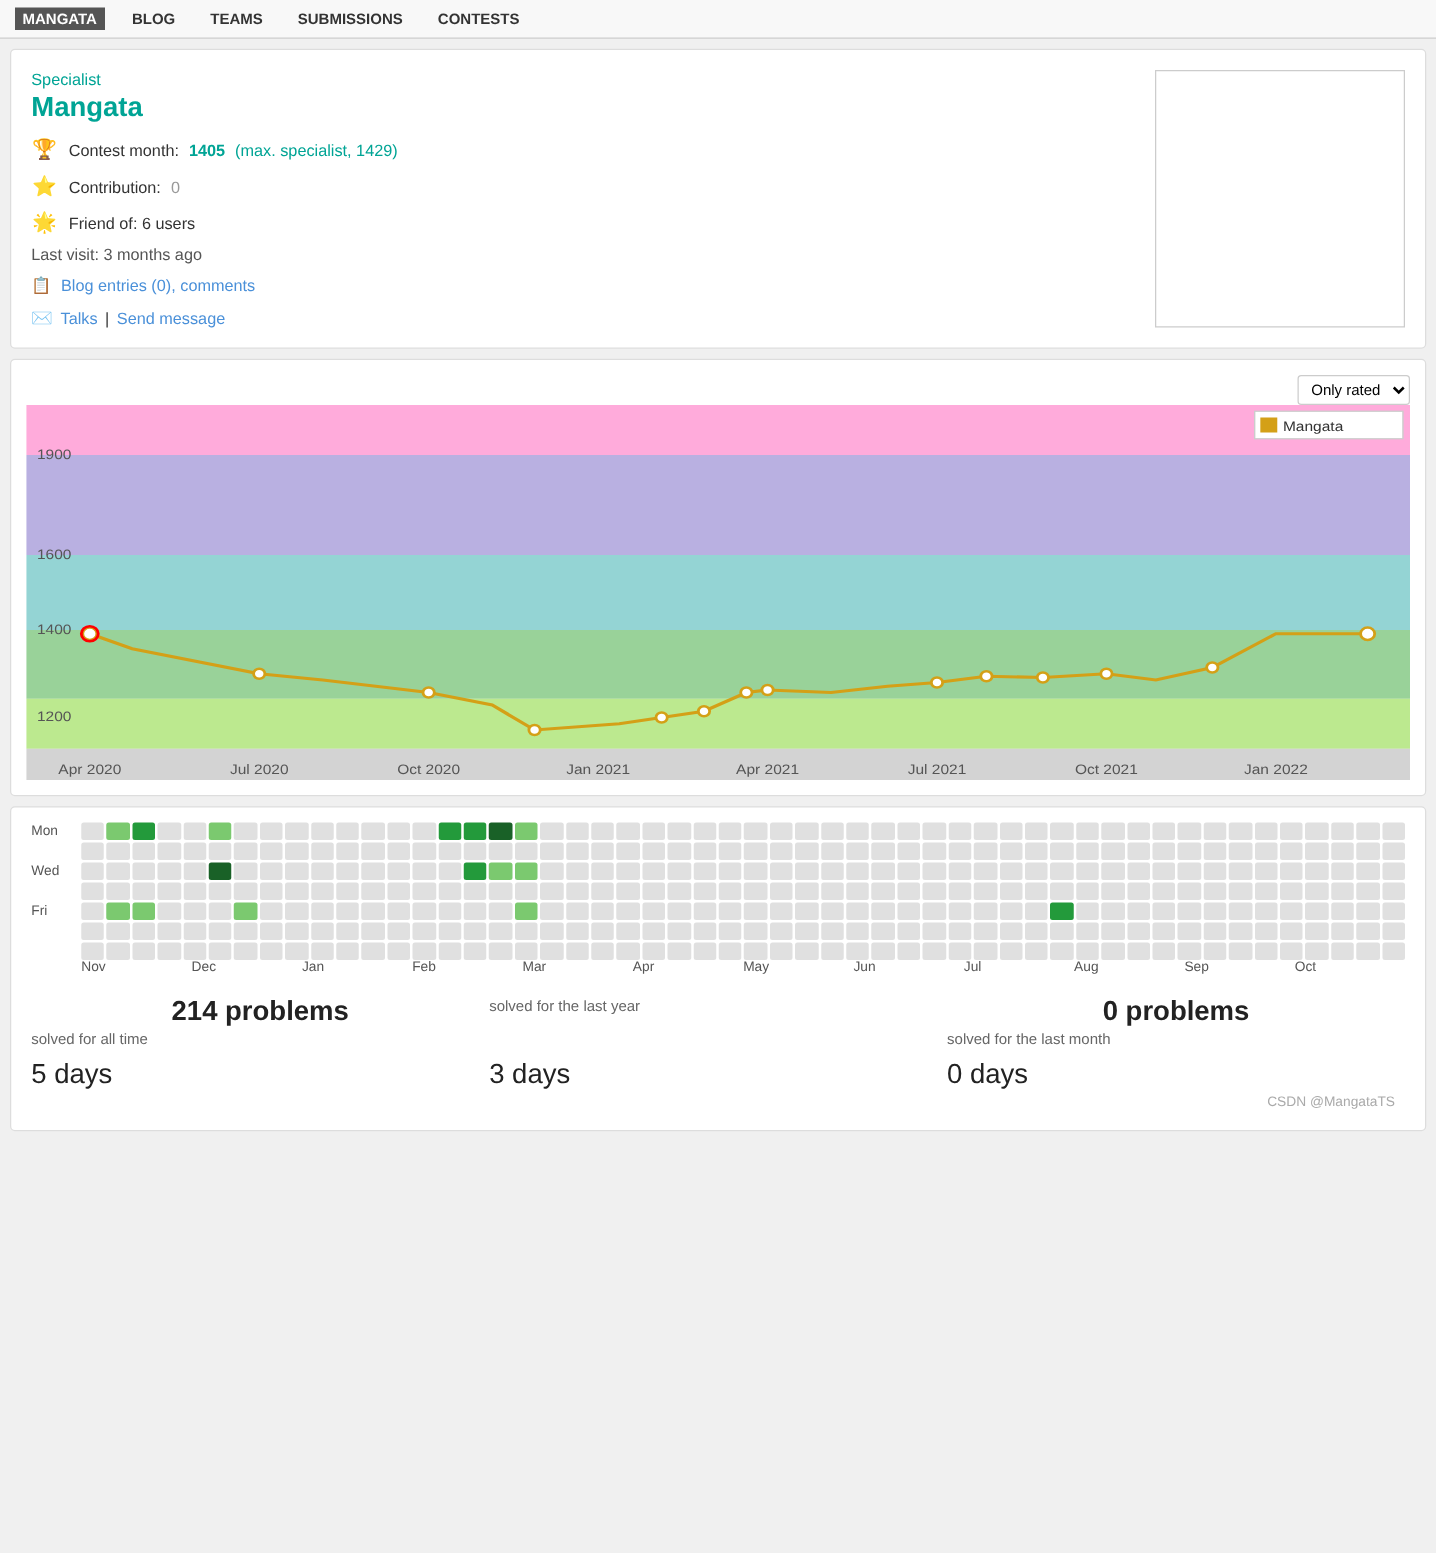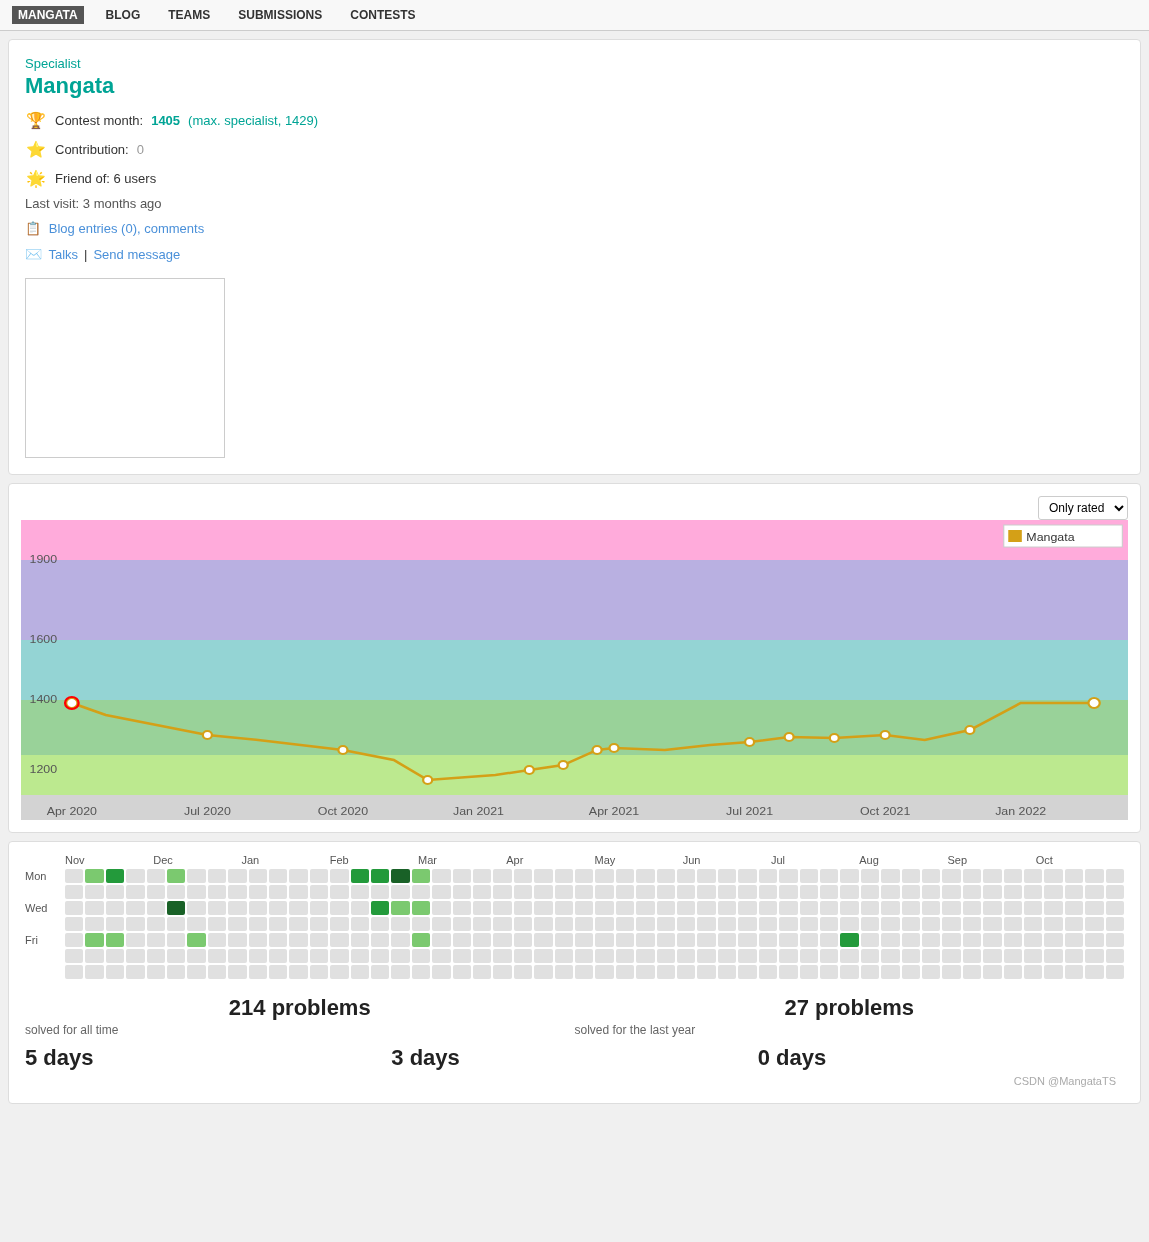--- a/index.html
+++ b/index.html
@@ -33,21 +33,20 @@
       border: 1px solid #ddd;
       border-radius: 4px;
       margin: 8px;
       padding: 16px;
     }
 
     
     .profile-wrapper {
       display: flex;
       gap: 16px;
-      flex-direction: column;
     }
     .profile-info { flex: 1; }
     .profile-avatar-box {
       width: 200px;
       min-height: 180px;
       border: 1px solid #ccc;
       flex-shrink: 0;
     }
     .specialist-label { color: #00a495; font-size: 13px; margin-bottom: 2px; }
     .username { color: #00a495; font-size: 22px; font-weight: bold; margin-bottom: 10px; }
@@ -114,21 +113,21 @@
 
     
     .stats-row {
       display: flex;
       margin-top: 16px;
       gap: 0;
     }
     .stat-item { flex: 1; }
     .stat-number { font-size: 22px; font-weight: bold; color: #222; text-align: center; }
     .stat-label { font-size: 12px; color: #666; margin-top: 2px; }
-    .stat-number-days { font-size: 22px; font-weight: bold; color: #222; }
+    .stat-number-days { font-size: 22px; font-weight: normal; color: #222; }
 
     
     .watermark {
       text-align: right;
       font-size: 11px;
       color: #aaa;
       padding: 4px 8px;
     }
   </style>
 </head>
@@ -265,423 +264,426 @@
       <text x="525" y="295" font-size="11" fill="#555" text-anchor="middle">Apr 2021</text>
       <text x="645" y="295" font-size="11" fill="#555" text-anchor="middle">Jul 2021</text>
       <text x="765" y="295" font-size="11" fill="#555" text-anchor="middle">Oct 2021</text>
       <text x="885" y="295" font-size="11" fill="#555" text-anchor="middle">Jan 2022</text>
     </svg>
   </div>
 </div>
 
 <div class="panel heatmap-panel">
 
+  <div style="display:flex;">
+
+    <div style="width:40px;display:flex;flex-direction:column;gap:2px;">
+      <div style="height:14px;font-size:11px;color:#555;line-height:14px;">Mon</div>
+      <div style="height:14px;font-size:11px;color:#555;line-height:14px;"></div>
+      <div style="height:14px;font-size:11px;color:#555;line-height:14px;">Wed</div>
+      <div style="height:14px;font-size:11px;color:#555;line-height:14px;"></div>
+      <div style="height:14px;font-size:11px;color:#555;line-height:14px;">Fri</div>
+      <div style="height:14px;font-size:11px;color:#555;line-height:14px;"></div>
+      <div style="height:14px;font-size:11px;color:#555;line-height:14px;"></div>
+    </div>
+
+    <div id="heatmap-cells" style="flex:1;display:grid;grid-template-rows:repeat(7,14px);grid-auto-flow:column;gap:2px;">
+    <div class="heat-cell heat-0"></div>
+        <div class="heat-cell heat-0"></div>
+        <div class="heat-cell heat-0"></div>
+        <div class="heat-cell heat-0"></div>
+        <div class="heat-cell heat-0"></div>
+        <div class="heat-cell heat-0"></div>
+        <div class="heat-cell heat-0"></div>
+        <div class="heat-cell heat-1"></div>
+        <div class="heat-cell heat-0"></div>
+        <div class="heat-cell heat-0"></div>
+        <div class="heat-cell heat-0"></div>
+        <div class="heat-cell heat-1"></div>
+        <div class="heat-cell heat-0"></div>
+        <div class="heat-cell heat-0"></div>
+        <div class="heat-cell heat-2"></div>
+        <div class="heat-cell heat-0"></div>
+        <div class="heat-cell heat-0"></div>
+        <div class="heat-cell heat-0"></div>
+        <div class="heat-cell heat-1"></div>
+        <div class="heat-cell heat-0"></div>
+        <div class="heat-cell heat-0"></div>
+        <div class="heat-cell heat-0"></div>
+        <div class="heat-cell heat-0"></div>
+        <div class="heat-cell heat-0"></div>
+        <div class="heat-cell heat-0"></div>
+        <div class="heat-cell heat-0"></div>
+        <div class="heat-cell heat-0"></div>
+        <div class="heat-cell heat-0"></div>
+        <div class="heat-cell heat-0"></div>
+        <div class="heat-cell heat-0"></div>
+        <div class="heat-cell heat-0"></div>
+        <div class="heat-cell heat-0"></div>
+        <div class="heat-cell heat-0"></div>
+        <div class="heat-cell heat-0"></div>
+        <div class="heat-cell heat-0"></div>
+        <div class="heat-cell heat-1"></div>
+        <div class="heat-cell heat-0"></div>
+        <div class="heat-cell heat-3"></div>
+        <div class="heat-cell heat-0"></div>
+        <div class="heat-cell heat-0"></div>
+        <div class="heat-cell heat-0"></div>
+        <div class="heat-cell heat-0"></div>
+        <div class="heat-cell heat-0"></div>
+        <div class="heat-cell heat-0"></div>
+        <div class="heat-cell heat-0"></div>
+        <div class="heat-cell heat-0"></div>
+        <div class="heat-cell heat-1"></div>
+        <div class="heat-cell heat-0"></div>
+        <div class="heat-cell heat-0"></div>
+        <div class="heat-cell heat-0"></div>
+        <div class="heat-cell heat-0"></div>
+        <div class="heat-cell heat-0"></div>
+        <div class="heat-cell heat-0"></div>
+        <div class="heat-cell heat-0"></div>
+        <div class="heat-cell heat-0"></div>
+        <div class="heat-cell heat-0"></div>
+        <div class="heat-cell heat-0"></div>
+        <div class="heat-cell heat-0"></div>
+        <div class="heat-cell heat-0"></div>
+        <div class="heat-cell heat-0"></div>
+        <div class="heat-cell heat-0"></div>
+        <div class="heat-cell heat-0"></div>
+        <div class="heat-cell heat-0"></div>
+        <div class="heat-cell heat-0"></div>
+        <div class="heat-cell heat-0"></div>
+        <div class="heat-cell heat-0"></div>
+        <div class="heat-cell heat-0"></div>
+        <div class="heat-cell heat-0"></div>
+        <div class="heat-cell heat-0"></div>
+        <div class="heat-cell heat-0"></div>
+        <div class="heat-cell heat-0"></div>
+        <div class="heat-cell heat-0"></div>
+        <div class="heat-cell heat-0"></div>
+        <div class="heat-cell heat-0"></div>
+        <div class="heat-cell heat-0"></div>
+        <div class="heat-cell heat-0"></div>
+        <div class="heat-cell heat-0"></div>
+        <div class="heat-cell heat-0"></div>
+        <div class="heat-cell heat-0"></div>
+        <div class="heat-cell heat-0"></div>
+        <div class="heat-cell heat-0"></div>
+        <div class="heat-cell heat-0"></div>
+        <div class="heat-cell heat-0"></div>
+        <div class="heat-cell heat-0"></div>
+        <div class="heat-cell heat-0"></div>
+        <div class="heat-cell heat-0"></div>
+        <div class="heat-cell heat-0"></div>
+        <div class="heat-cell heat-0"></div>
+        <div class="heat-cell heat-0"></div>
+        <div class="heat-cell heat-0"></div>
+        <div class="heat-cell heat-0"></div>
+        <div class="heat-cell heat-0"></div>
+        <div class="heat-cell heat-0"></div>
+        <div class="heat-cell heat-0"></div>
+        <div class="heat-cell heat-0"></div>
+        <div class="heat-cell heat-0"></div>
+        <div class="heat-cell heat-0"></div>
+        <div class="heat-cell heat-0"></div>
+        <div class="heat-cell heat-2"></div>
+        <div class="heat-cell heat-0"></div>
+        <div class="heat-cell heat-0"></div>
+        <div class="heat-cell heat-0"></div>
+        <div class="heat-cell heat-0"></div>
+        <div class="heat-cell heat-0"></div>
+        <div class="heat-cell heat-0"></div>
+        <div class="heat-cell heat-2"></div>
+        <div class="heat-cell heat-0"></div>
+        <div class="heat-cell heat-2"></div>
+        <div class="heat-cell heat-0"></div>
+        <div class="heat-cell heat-0"></div>
+        <div class="heat-cell heat-0"></div>
+        <div class="heat-cell heat-0"></div>
+        <div class="heat-cell heat-3"></div>
+        <div class="heat-cell heat-0"></div>
+        <div class="heat-cell heat-1"></div>
+        <div class="heat-cell heat-0"></div>
+        <div class="heat-cell heat-0"></div>
+        <div class="heat-cell heat-0"></div>
+        <div class="heat-cell heat-0"></div>
+        <div class="heat-cell heat-1"></div>
+        <div class="heat-cell heat-0"></div>
+        <div class="heat-cell heat-1"></div>
+        <div class="heat-cell heat-0"></div>
+        <div class="heat-cell heat-1"></div>
+        <div class="heat-cell heat-0"></div>
+        <div class="heat-cell heat-0"></div>
+        <div class="heat-cell heat-0"></div>
+        <div class="heat-cell heat-0"></div>
+        <div class="heat-cell heat-0"></div>
+        <div class="heat-cell heat-0"></div>
+        <div class="heat-cell heat-0"></div>
+        <div class="heat-cell heat-0"></div>
+        <div class="heat-cell heat-0"></div>
+        <div class="heat-cell heat-0"></div>
+        <div class="heat-cell heat-0"></div>
+        <div class="heat-cell heat-0"></div>
+        <div class="heat-cell heat-0"></div>
+        <div class="heat-cell heat-0"></div>
+        <div class="heat-cell heat-0"></div>
+        <div class="heat-cell heat-0"></div>
+        <div class="heat-cell heat-0"></div>
+        <div class="heat-cell heat-0"></div>
+        <div class="heat-cell heat-0"></div>
+        <div class="heat-cell heat-0"></div>
+        <div class="heat-cell heat-0"></div>
+        <div class="heat-cell heat-0"></div>
+        <div class="heat-cell heat-0"></div>
+        <div class="heat-cell heat-0"></div>
+        <div class="heat-cell heat-0"></div>
+        <div class="heat-cell heat-0"></div>
+        <div class="heat-cell heat-0"></div>
+        <div class="heat-cell heat-0"></div>
+        <div class="heat-cell heat-0"></div>
+        <div class="heat-cell heat-0"></div>
+        <div class="heat-cell heat-0"></div>
+        <div class="heat-cell heat-0"></div>
+        <div class="heat-cell heat-0"></div>
+        <div class="heat-cell heat-0"></div>
+        <div class="heat-cell heat-0"></div>
+        <div class="heat-cell heat-0"></div>
+        <div class="heat-cell heat-0"></div>
+        <div class="heat-cell heat-0"></div>
+        <div class="heat-cell heat-0"></div>
+        <div class="heat-cell heat-0"></div>
+        <div class="heat-cell heat-0"></div>
+        <div class="heat-cell heat-0"></div>
+        <div class="heat-cell heat-0"></div>
+        <div class="heat-cell heat-0"></div>
+        <div class="heat-cell heat-0"></div>
+        <div class="heat-cell heat-0"></div>
+        <div class="heat-cell heat-0"></div>
+        <div class="heat-cell heat-0"></div>
+        <div class="heat-cell heat-0"></div>
+        <div class="heat-cell heat-0"></div>
+        <div class="heat-cell heat-0"></div>
+        <div class="heat-cell heat-0"></div>
+        <div class="heat-cell heat-0"></div>
+        <div class="heat-cell heat-0"></div>
+        <div class="heat-cell heat-0"></div>
+        <div class="heat-cell heat-0"></div>
+        <div class="heat-cell heat-0"></div>
+        <div class="heat-cell heat-0"></div>
+        <div class="heat-cell heat-0"></div>
+        <div class="heat-cell heat-0"></div>
+        <div class="heat-cell heat-0"></div>
+        <div class="heat-cell heat-0"></div>
+        <div class="heat-cell heat-0"></div>
+        <div class="heat-cell heat-0"></div>
+        <div class="heat-cell heat-0"></div>
+        <div class="heat-cell heat-0"></div>
+        <div class="heat-cell heat-0"></div>
+        <div class="heat-cell heat-0"></div>
+        <div class="heat-cell heat-0"></div>
+        <div class="heat-cell heat-0"></div>
+        <div class="heat-cell heat-0"></div>
+        <div class="heat-cell heat-0"></div>
+        <div class="heat-cell heat-0"></div>
+        <div class="heat-cell heat-0"></div>
+        <div class="heat-cell heat-0"></div>
+        <div class="heat-cell heat-0"></div>
+        <div class="heat-cell heat-0"></div>
+        <div class="heat-cell heat-0"></div>
+        <div class="heat-cell heat-0"></div>
+        <div class="heat-cell heat-0"></div>
+        <div class="heat-cell heat-0"></div>
+        <div class="heat-cell heat-0"></div>
+        <div class="heat-cell heat-0"></div>
+        <div class="heat-cell heat-0"></div>
+        <div class="heat-cell heat-0"></div>
+        <div class="heat-cell heat-0"></div>
+        <div class="heat-cell heat-0"></div>
+        <div class="heat-cell heat-0"></div>
+        <div class="heat-cell heat-0"></div>
+        <div class="heat-cell heat-0"></div>
+        <div class="heat-cell heat-0"></div>
+        <div class="heat-cell heat-0"></div>
+        <div class="heat-cell heat-0"></div>
+        <div class="heat-cell heat-0"></div>
+        <div class="heat-cell heat-0"></div>
+        <div class="heat-cell heat-0"></div>
+        <div class="heat-cell heat-0"></div>
+        <div class="heat-cell heat-0"></div>
+        <div class="heat-cell heat-0"></div>
+        <div class="heat-cell heat-0"></div>
+        <div class="heat-cell heat-0"></div>
+        <div class="heat-cell heat-0"></div>
+        <div class="heat-cell heat-0"></div>
+        <div class="heat-cell heat-0"></div>
+        <div class="heat-cell heat-0"></div>
+        <div class="heat-cell heat-0"></div>
+        <div class="heat-cell heat-0"></div>
+        <div class="heat-cell heat-0"></div>
+        <div class="heat-cell heat-0"></div>
+        <div class="heat-cell heat-0"></div>
+        <div class="heat-cell heat-0"></div>
+        <div class="heat-cell heat-0"></div>
+        <div class="heat-cell heat-0"></div>
+        <div class="heat-cell heat-0"></div>
+        <div class="heat-cell heat-0"></div>
+        <div class="heat-cell heat-0"></div>
+        <div class="heat-cell heat-0"></div>
+        <div class="heat-cell heat-0"></div>
+        <div class="heat-cell heat-0"></div>
+        <div class="heat-cell heat-0"></div>
+        <div class="heat-cell heat-0"></div>
+        <div class="heat-cell heat-0"></div>
+        <div class="heat-cell heat-0"></div>
+        <div class="heat-cell heat-0"></div>
+        <div class="heat-cell heat-0"></div>
+        <div class="heat-cell heat-0"></div>
+        <div class="heat-cell heat-0"></div>
+        <div class="heat-cell heat-0"></div>
+        <div class="heat-cell heat-0"></div>
+        <div class="heat-cell heat-0"></div>
+        <div class="heat-cell heat-0"></div>
+        <div class="heat-cell heat-0"></div>
+        <div class="heat-cell heat-0"></div>
+        <div class="heat-cell heat-0"></div>
+        <div class="heat-cell heat-0"></div>
+        <div class="heat-cell heat-0"></div>
+        <div class="heat-cell heat-0"></div>
+        <div class="heat-cell heat-0"></div>
+        <div class="heat-cell heat-0"></div>
+        <div class="heat-cell heat-0"></div>
+        <div class="heat-cell heat-0"></div>
+        <div class="heat-cell heat-0"></div>
+        <div class="heat-cell heat-0"></div>
+        <div class="heat-cell heat-0"></div>
+        <div class="heat-cell heat-0"></div>
+        <div class="heat-cell heat-0"></div>
+        <div class="heat-cell heat-2"></div>
+        <div class="heat-cell heat-0"></div>
+        <div class="heat-cell heat-0"></div>
+        <div class="heat-cell heat-0"></div>
+        <div class="heat-cell heat-0"></div>
+        <div class="heat-cell heat-0"></div>
+        <div class="heat-cell heat-0"></div>
+        <div class="heat-cell heat-0"></div>
+        <div class="heat-cell heat-0"></div>
+        <div class="heat-cell heat-0"></div>
+        <div class="heat-cell heat-0"></div>
+        <div class="heat-cell heat-0"></div>
+        <div class="heat-cell heat-0"></div>
+        <div class="heat-cell heat-0"></div>
+        <div class="heat-cell heat-0"></div>
+        <div class="heat-cell heat-0"></div>
+        <div class="heat-cell heat-0"></div>
+        <div class="heat-cell heat-0"></div>
+        <div class="heat-cell heat-0"></div>
+        <div class="heat-cell heat-0"></div>
+        <div class="heat-cell heat-0"></div>
+        <div class="heat-cell heat-0"></div>
+        <div class="heat-cell heat-0"></div>
+        <div class="heat-cell heat-0"></div>
+        <div class="heat-cell heat-0"></div>
+        <div class="heat-cell heat-0"></div>
+        <div class="heat-cell heat-0"></div>
+        <div class="heat-cell heat-0"></div>
+        <div class="heat-cell heat-0"></div>
+        <div class="heat-cell heat-0"></div>
+        <div class="heat-cell heat-0"></div>
+        <div class="heat-cell heat-0"></div>
+        <div class="heat-cell heat-0"></div>
+        <div class="heat-cell heat-0"></div>
+        <div class="heat-cell heat-0"></div>
+        <div class="heat-cell heat-0"></div>
+        <div class="heat-cell heat-0"></div>
+        <div class="heat-cell heat-0"></div>
+        <div class="heat-cell heat-0"></div>
+        <div class="heat-cell heat-0"></div>
+        <div class="heat-cell heat-0"></div>
+        <div class="heat-cell heat-0"></div>
+        <div class="heat-cell heat-0"></div>
+        <div class="heat-cell heat-0"></div>
+        <div class="heat-cell heat-0"></div>
+        <div class="heat-cell heat-0"></div>
+        <div class="heat-cell heat-0"></div>
+        <div class="heat-cell heat-0"></div>
+        <div class="heat-cell heat-0"></div>
+        <div class="heat-cell heat-0"></div>
+        <div class="heat-cell heat-0"></div>
+        <div class="heat-cell heat-0"></div>
+        <div class="heat-cell heat-0"></div>
+        <div class="heat-cell heat-0"></div>
+        <div class="heat-cell heat-0"></div>
+        <div class="heat-cell heat-0"></div>
+        <div class="heat-cell heat-0"></div>
+        <div class="heat-cell heat-0"></div>
+        <div class="heat-cell heat-0"></div>
+        <div class="heat-cell heat-0"></div>
+        <div class="heat-cell heat-0"></div>
+        <div class="heat-cell heat-0"></div>
+        <div class="heat-cell heat-0"></div>
+        <div class="heat-cell heat-0"></div>
+        <div class="heat-cell heat-0"></div>
+        <div class="heat-cell heat-0"></div>
+        <div class="heat-cell heat-0"></div>
+        <div class="heat-cell heat-0"></div>
+        <div class="heat-cell heat-0"></div>
+        <div class="heat-cell heat-0"></div>
+        <div class="heat-cell heat-0"></div>
+        <div class="heat-cell heat-0"></div>
+        <div class="heat-cell heat-0"></div>
+        <div class="heat-cell heat-0"></div>
+        <div class="heat-cell heat-0"></div>
+        <div class="heat-cell heat-0"></div>
+        <div class="heat-cell heat-0"></div>
+        <div class="heat-cell heat-0"></div>
+        <div class="heat-cell heat-0"></div>
+        <div class="heat-cell heat-0"></div>
+        <div class="heat-cell heat-0"></div>
+        <div class="heat-cell heat-0"></div>
+        <div class="heat-cell heat-0"></div>
+        <div class="heat-cell heat-0"></div>
+        <div class="heat-cell heat-0"></div>
+        <div class="heat-cell heat-0"></div>
+        <div class="heat-cell heat-0"></div>
+        <div class="heat-cell heat-0"></div>
+        <div class="heat-cell heat-0"></div>
+        <div class="heat-cell heat-0"></div>
+        <div class="heat-cell heat-0"></div>
+        <div class="heat-cell heat-0"></div>
+        <div class="heat-cell heat-0"></div>
+        <div class="heat-cell heat-0"></div>
+      </div>
+  </div>
+
   <div style="margin-left:40px; display:flex; margin-bottom:3px;">
     <div style="flex:1;font-size:11px;color:#555;">Nov</div>
     <div style="flex:1;font-size:11px;color:#555;">Dec</div>
     <div style="flex:1;font-size:11px;color:#555;">Jan</div>
     <div style="flex:1;font-size:11px;color:#555;">Feb</div>
     <div style="flex:1;font-size:11px;color:#555;">Mar</div>
     <div style="flex:1;font-size:11px;color:#555;">Apr</div>
     <div style="flex:1;font-size:11px;color:#555;">May</div>
     <div style="flex:1;font-size:11px;color:#555;">Jun</div>
     <div style="flex:1;font-size:11px;color:#555;">Jul</div>
     <div style="flex:1;font-size:11px;color:#555;">Aug</div>
     <div style="flex:1;font-size:11px;color:#555;">Sep</div>
     <div style="flex:1;font-size:11px;color:#555;">Oct</div>
   </div>
 
-  <div style="display:flex;">
-
-    <div style="width:40px;display:flex;flex-direction:column;gap:2px;">
-      <div style="height:14px;font-size:11px;color:#555;line-height:14px;">Mon</div>
-      <div style="height:14px;font-size:11px;color:#555;line-height:14px;"></div>
-      <div style="height:14px;font-size:11px;color:#555;line-height:14px;">Wed</div>
-      <div style="height:14px;font-size:11px;color:#555;line-height:14px;"></div>
-      <div style="height:14px;font-size:11px;color:#555;line-height:14px;">Fri</div>
-      <div style="height:14px;font-size:11px;color:#555;line-height:14px;"></div>
-      <div style="height:14px;font-size:11px;color:#555;line-height:14px;"></div>
-    </div>
-
-    <div id="heatmap-cells" style="flex:1;display:grid;grid-template-rows:repeat(7,14px);grid-auto-flow:column;gap:2px;">
-    <div class="heat-cell heat-0"></div>
-        <div class="heat-cell heat-0"></div>
-        <div class="heat-cell heat-0"></div>
-        <div class="heat-cell heat-0"></div>
-        <div class="heat-cell heat-0"></div>
-        <div class="heat-cell heat-0"></div>
-        <div class="heat-cell heat-0"></div>
-        <div class="heat-cell heat-1"></div>
-        <div class="heat-cell heat-0"></div>
-        <div class="heat-cell heat-0"></div>
-        <div class="heat-cell heat-0"></div>
-        <div class="heat-cell heat-1"></div>
-        <div class="heat-cell heat-0"></div>
-        <div class="heat-cell heat-0"></div>
-        <div class="heat-cell heat-2"></div>
-        <div class="heat-cell heat-0"></div>
-        <div class="heat-cell heat-0"></div>
-        <div class="heat-cell heat-0"></div>
-        <div class="heat-cell heat-1"></div>
-        <div class="heat-cell heat-0"></div>
-        <div class="heat-cell heat-0"></div>
-        <div class="heat-cell heat-0"></div>
-        <div class="heat-cell heat-0"></div>
-        <div class="heat-cell heat-0"></div>
-        <div class="heat-cell heat-0"></div>
-        <div class="heat-cell heat-0"></div>
-        <div class="heat-cell heat-0"></div>
-        <div class="heat-cell heat-0"></div>
-        <div class="heat-cell heat-0"></div>
-        <div class="heat-cell heat-0"></div>
-        <div class="heat-cell heat-0"></div>
-        <div class="heat-cell heat-0"></div>
-        <div class="heat-cell heat-0"></div>
-        <div class="heat-cell heat-0"></div>
-        <div class="heat-cell heat-0"></div>
-        <div class="heat-cell heat-1"></div>
-        <div class="heat-cell heat-0"></div>
-        <div class="heat-cell heat-3"></div>
-        <div class="heat-cell heat-0"></div>
-        <div class="heat-cell heat-0"></div>
-        <div class="heat-cell heat-0"></div>
-        <div class="heat-cell heat-0"></div>
-        <div class="heat-cell heat-0"></div>
-        <div class="heat-cell heat-0"></div>
-        <div class="heat-cell heat-0"></div>
-        <div class="heat-cell heat-0"></div>
-        <div class="heat-cell heat-1"></div>
-        <div class="heat-cell heat-0"></div>
-        <div class="heat-cell heat-0"></div>
-        <div class="heat-cell heat-0"></div>
-        <div class="heat-cell heat-0"></div>
-        <div class="heat-cell heat-0"></div>
-        <div class="heat-cell heat-0"></div>
-        <div class="heat-cell heat-0"></div>
-        <div class="heat-cell heat-0"></div>
-        <div class="heat-cell heat-0"></div>
-        <div class="heat-cell heat-0"></div>
-        <div class="heat-cell heat-0"></div>
-        <div class="heat-cell heat-0"></div>
-        <div class="heat-cell heat-0"></div>
-        <div class="heat-cell heat-0"></div>
-        <div class="heat-cell heat-0"></div>
-        <div class="heat-cell heat-0"></div>
-        <div class="heat-cell heat-0"></div>
-        <div class="heat-cell heat-0"></div>
-        <div class="heat-cell heat-0"></div>
-        <div class="heat-cell heat-0"></div>
-        <div class="heat-cell heat-0"></div>
-        <div class="heat-cell heat-0"></div>
-        <div class="heat-cell heat-0"></div>
-        <div class="heat-cell heat-0"></div>
-        <div class="heat-cell heat-0"></div>
-        <div class="heat-cell heat-0"></div>
-        <div class="heat-cell heat-0"></div>
-        <div class="heat-cell heat-0"></div>
-        <div class="heat-cell heat-0"></div>
-        <div class="heat-cell heat-0"></div>
-        <div class="heat-cell heat-0"></div>
-        <div class="heat-cell heat-0"></div>
-        <div class="heat-cell heat-0"></div>
-        <div class="heat-cell heat-0"></div>
-        <div class="heat-cell heat-0"></div>
-        <div class="heat-cell heat-0"></div>
-        <div class="heat-cell heat-0"></div>
-        <div class="heat-cell heat-0"></div>
-        <div class="heat-cell heat-0"></div>
-        <div class="heat-cell heat-0"></div>
-        <div class="heat-cell heat-0"></div>
-        <div class="heat-cell heat-0"></div>
-        <div class="heat-cell heat-0"></div>
-        <div class="heat-cell heat-0"></div>
-        <div class="heat-cell heat-0"></div>
-        <div class="heat-cell heat-0"></div>
-        <div class="heat-cell heat-0"></div>
-        <div class="heat-cell heat-0"></div>
-        <div class="heat-cell heat-0"></div>
-        <div class="heat-cell heat-0"></div>
-        <div class="heat-cell heat-0"></div>
-        <div class="heat-cell heat-2"></div>
-        <div class="heat-cell heat-0"></div>
-        <div class="heat-cell heat-0"></div>
-        <div class="heat-cell heat-0"></div>
-        <div class="heat-cell heat-0"></div>
-        <div class="heat-cell heat-0"></div>
-        <div class="heat-cell heat-0"></div>
-        <div class="heat-cell heat-2"></div>
-        <div class="heat-cell heat-0"></div>
-        <div class="heat-cell heat-2"></div>
-        <div class="heat-cell heat-0"></div>
-        <div class="heat-cell heat-0"></div>
-        <div class="heat-cell heat-0"></div>
-        <div class="heat-cell heat-0"></div>
-        <div class="heat-cell heat-3"></div>
-        <div class="heat-cell heat-0"></div>
-        <div class="heat-cell heat-1"></div>
-        <div class="heat-cell heat-0"></div>
-        <div class="heat-cell heat-0"></div>
-        <div class="heat-cell heat-0"></div>
-        <div class="heat-cell heat-0"></div>
-        <div class="heat-cell heat-1"></div>
-        <div class="heat-cell heat-0"></div>
-        <div class="heat-cell heat-1"></div>
-        <div class="heat-cell heat-0"></div>
-        <div class="heat-cell heat-1"></div>
-        <div class="heat-cell heat-0"></div>
-        <div class="heat-cell heat-0"></div>
-        <div class="heat-cell heat-0"></div>
-        <div class="heat-cell heat-0"></div>
-        <div class="heat-cell heat-0"></div>
-        <div class="heat-cell heat-0"></div>
-        <div class="heat-cell heat-0"></div>
-        <div class="heat-cell heat-0"></div>
-        <div class="heat-cell heat-0"></div>
-        <div class="heat-cell heat-0"></div>
-        <div class="heat-cell heat-0"></div>
-        <div class="heat-cell heat-0"></div>
-        <div class="heat-cell heat-0"></div>
-        <div class="heat-cell heat-0"></div>
-        <div class="heat-cell heat-0"></div>
-        <div class="heat-cell heat-0"></div>
-        <div class="heat-cell heat-0"></div>
-        <div class="heat-cell heat-0"></div>
-        <div class="heat-cell heat-0"></div>
-        <div class="heat-cell heat-0"></div>
-        <div class="heat-cell heat-0"></div>
-        <div class="heat-cell heat-0"></div>
-        <div class="heat-cell heat-0"></div>
-        <div class="heat-cell heat-0"></div>
-        <div class="heat-cell heat-0"></div>
-        <div class="heat-cell heat-0"></div>
-        <div class="heat-cell heat-0"></div>
-        <div class="heat-cell heat-0"></div>
-        <div class="heat-cell heat-0"></div>
-        <div class="heat-cell heat-0"></div>
-        <div class="heat-cell heat-0"></div>
-        <div class="heat-cell heat-0"></div>
-        <div class="heat-cell heat-0"></div>
-        <div class="heat-cell heat-0"></div>
-        <div class="heat-cell heat-0"></div>
-        <div class="heat-cell heat-0"></div>
-        <div class="heat-cell heat-0"></div>
-        <div class="heat-cell heat-0"></div>
-        <div class="heat-cell heat-0"></div>
-        <div class="heat-cell heat-0"></div>
-        <div class="heat-cell heat-0"></div>
-        <div class="heat-cell heat-0"></div>
-        <div class="heat-cell heat-0"></div>
-        <div class="heat-cell heat-0"></div>
-        <div class="heat-cell heat-0"></div>
-        <div class="heat-cell heat-0"></div>
-        <div class="heat-cell heat-0"></div>
-        <div class="heat-cell heat-0"></div>
-        <div class="heat-cell heat-0"></div>
-        <div class="heat-cell heat-0"></div>
-        <div class="heat-cell heat-0"></div>
-        <div class="heat-cell heat-0"></div>
-        <div class="heat-cell heat-0"></div>
-        <div class="heat-cell heat-0"></div>
-        <div class="heat-cell heat-0"></div>
-        <div class="heat-cell heat-0"></div>
-        <div class="heat-cell heat-0"></div>
-        <div class="heat-cell heat-0"></div>
-        <div class="heat-cell heat-0"></div>
-        <div class="heat-cell heat-0"></div>
-        <div class="heat-cell heat-0"></div>
-        <div class="heat-cell heat-0"></div>
-        <div class="heat-cell heat-0"></div>
-        <div class="heat-cell heat-0"></div>
-        <div class="heat-cell heat-0"></div>
-        <div class="heat-cell heat-0"></div>
-        <div class="heat-cell heat-0"></div>
-        <div class="heat-cell heat-0"></div>
-        <div class="heat-cell heat-0"></div>
-        <div class="heat-cell heat-0"></div>
-        <div class="heat-cell heat-0"></div>
-        <div class="heat-cell heat-0"></div>
-        <div class="heat-cell heat-0"></div>
-        <div class="heat-cell heat-0"></div>
-        <div class="heat-cell heat-0"></div>
-        <div class="heat-cell heat-0"></div>
-        <div class="heat-cell heat-0"></div>
-        <div class="heat-cell heat-0"></div>
-        <div class="heat-cell heat-0"></div>
-        <div class="heat-cell heat-0"></div>
-        <div class="heat-cell heat-0"></div>
-        <div class="heat-cell heat-0"></div>
-        <div class="heat-cell heat-0"></div>
-        <div class="heat-cell heat-0"></div>
-        <div class="heat-cell heat-0"></div>
-        <div class="heat-cell heat-0"></div>
-        <div class="heat-cell heat-0"></div>
-        <div class="heat-cell heat-0"></div>
-        <div class="heat-cell heat-0"></div>
-        <div class="heat-cell heat-0"></div>
-        <div class="heat-cell heat-0"></div>
-        <div class="heat-cell heat-0"></div>
-        <div class="heat-cell heat-0"></div>
-        <div class="heat-cell heat-0"></div>
-        <div class="heat-cell heat-0"></div>
-        <div class="heat-cell heat-0"></div>
-        <div class="heat-cell heat-0"></div>
-        <div class="heat-cell heat-0"></div>
-        <div class="heat-cell heat-0"></div>
-        <div class="heat-cell heat-0"></div>
-        <div class="heat-cell heat-0"></div>
-        <div class="heat-cell heat-0"></div>
-        <div class="heat-cell heat-0"></div>
-        <div class="heat-cell heat-0"></div>
-        <div class="heat-cell heat-0"></div>
-        <div class="heat-cell heat-0"></div>
-        <div class="heat-cell heat-0"></div>
-        <div class="heat-cell heat-0"></div>
-        <div class="heat-cell heat-0"></div>
-        <div class="heat-cell heat-0"></div>
-        <div class="heat-cell heat-0"></div>
-        <div class="heat-cell heat-0"></div>
-        <div class="heat-cell heat-0"></div>
-        <div class="heat-cell heat-0"></div>
-        <div class="heat-cell heat-0"></div>
-        <div class="heat-cell heat-0"></div>
-        <div class="heat-cell heat-0"></div>
-        <div class="heat-cell heat-0"></div>
-        <div class="heat-cell heat-0"></div>
-        <div class="heat-cell heat-0"></div>
-        <div class="heat-cell heat-0"></div>
-        <div class="heat-cell heat-0"></div>
-        <div class="heat-cell heat-0"></div>
-        <div class="heat-cell heat-0"></div>
-        <div class="heat-cell heat-0"></div>
-        <div class="heat-cell heat-0"></div>
-        <div class="heat-cell heat-0"></div>
-        <div class="heat-cell heat-0"></div>
-        <div class="heat-cell heat-0"></div>
-        <div class="heat-cell heat-0"></div>
-        <div class="heat-cell heat-0"></div>
-        <div class="heat-cell heat-0"></div>
-        <div class="heat-cell heat-0"></div>
-        <div class="heat-cell heat-0"></div>
-        <div class="heat-cell heat-0"></div>
-        <div class="heat-cell heat-0"></div>
-        <div class="heat-cell heat-0"></div>
-        <div class="heat-cell heat-0"></div>
-        <div class="heat-cell heat-0"></div>
-        <div class="heat-cell heat-0"></div>
-        <div class="heat-cell heat-0"></div>
-        <div class="heat-cell heat-0"></div>
-        <div class="heat-cell heat-0"></div>
-        <div class="heat-cell heat-0"></div>
-        <div class="heat-cell heat-0"></div>
-        <div class="heat-cell heat-0"></div>
-        <div class="heat-cell heat-2"></div>
-        <div class="heat-cell heat-0"></div>
-        <div class="heat-cell heat-0"></div>
-        <div class="heat-cell heat-0"></div>
-        <div class="heat-cell heat-0"></div>
-        <div class="heat-cell heat-0"></div>
-        <div class="heat-cell heat-0"></div>
-        <div class="heat-cell heat-0"></div>
-        <div class="heat-cell heat-0"></div>
-        <div class="heat-cell heat-0"></div>
-        <div class="heat-cell heat-0"></div>
-        <div class="heat-cell heat-0"></div>
-        <div class="heat-cell heat-0"></div>
-        <div class="heat-cell heat-0"></div>
-        <div class="heat-cell heat-0"></div>
-        <div class="heat-cell heat-0"></div>
-        <div class="heat-cell heat-0"></div>
-        <div class="heat-cell heat-0"></div>
-        <div class="heat-cell heat-0"></div>
-        <div class="heat-cell heat-0"></div>
-        <div class="heat-cell heat-0"></div>
-        <div class="heat-cell heat-0"></div>
-        <div class="heat-cell heat-0"></div>
-        <div class="heat-cell heat-0"></div>
-        <div class="heat-cell heat-0"></div>
-        <div class="heat-cell heat-0"></div>
-        <div class="heat-cell heat-0"></div>
-        <div class="heat-cell heat-0"></div>
-        <div class="heat-cell heat-0"></div>
-        <div class="heat-cell heat-0"></div>
-        <div class="heat-cell heat-0"></div>
-        <div class="heat-cell heat-0"></div>
-        <div class="heat-cell heat-0"></div>
-        <div class="heat-cell heat-0"></div>
-        <div class="heat-cell heat-0"></div>
-        <div class="heat-cell heat-0"></div>
-        <div class="heat-cell heat-0"></div>
-        <div class="heat-cell heat-0"></div>
-        <div class="heat-cell heat-0"></div>
-        <div class="heat-cell heat-0"></div>
-        <div class="heat-cell heat-0"></div>
-        <div class="heat-cell heat-0"></div>
-        <div class="heat-cell heat-0"></div>
-        <div class="heat-cell heat-0"></div>
-        <div class="heat-cell heat-0"></div>
-        <div class="heat-cell heat-0"></div>
-        <div class="heat-cell heat-0"></div>
-        <div class="heat-cell heat-0"></div>
-        <div class="heat-cell heat-0"></div>
-        <div class="heat-cell heat-0"></div>
-        <div class="heat-cell heat-0"></div>
-        <div class="heat-cell heat-0"></div>
-        <div class="heat-cell heat-0"></div>
-        <div class="heat-cell heat-0"></div>
-        <div class="heat-cell heat-0"></div>
-        <div class="heat-cell heat-0"></div>
-        <div class="heat-cell heat-0"></div>
-        <div class="heat-cell heat-0"></div>
-        <div class="heat-cell heat-0"></div>
-        <div class="heat-cell heat-0"></div>
-        <div class="heat-cell heat-0"></div>
-        <div class="heat-cell heat-0"></div>
-        <div class="heat-cell heat-0"></div>
-        <div class="heat-cell heat-0"></div>
-        <div class="heat-cell heat-0"></div>
-        <div class="heat-cell heat-0"></div>
-        <div class="heat-cell heat-0"></div>
-        <div class="heat-cell heat-0"></div>
-        <div class="heat-cell heat-0"></div>
-        <div class="heat-cell heat-0"></div>
-        <div class="heat-cell heat-0"></div>
-        <div class="heat-cell heat-0"></div>
-        <div class="heat-cell heat-0"></div>
-        <div class="heat-cell heat-0"></div>
-        <div class="heat-cell heat-0"></div>
-        <div class="heat-cell heat-0"></div>
-        <div class="heat-cell heat-0"></div>
-        <div class="heat-cell heat-0"></div>
-        <div class="heat-cell heat-0"></div>
-        <div class="heat-cell heat-0"></div>
-        <div class="heat-cell heat-0"></div>
-        <div class="heat-cell heat-0"></div>
-        <div class="heat-cell heat-0"></div>
-        <div class="heat-cell heat-0"></div>
-        <div class="heat-cell heat-0"></div>
-        <div class="heat-cell heat-0"></div>
-        <div class="heat-cell heat-0"></div>
-        <div class="heat-cell heat-0"></div>
-        <div class="heat-cell heat-0"></div>
-        <div class="heat-cell heat-0"></div>
-        <div class="heat-cell heat-0"></div>
-        <div class="heat-cell heat-0"></div>
-        <div class="heat-cell heat-0"></div>
-        <div class="heat-cell heat-0"></div>
-      </div>
-  </div>
-
   <div class="stats-row">
     <div class="stat-item">
       <div class="stat-number">214 problems</div>
       <div class="stat-label">solved for all time</div>
     </div>
     <div class="stat-item">
-      <div class="stat-number">27 problems</div>
       <div class="stat-label">solved for the last year</div>
+    </div>
+    <div class="stat-item">
+      <div class="stat-number">0 problems</div>
+      <div class="stat-label">solved for the last month</div>
     </div>
   </div>
 
   <div class="stats-row" style="margin-top:8px;">
     <div class="stat-item">
       <div class="stat-number-days">5 days</div>
     </div>
     <div class="stat-item">
       <div class="stat-number-days">3 days</div>
     </div>

